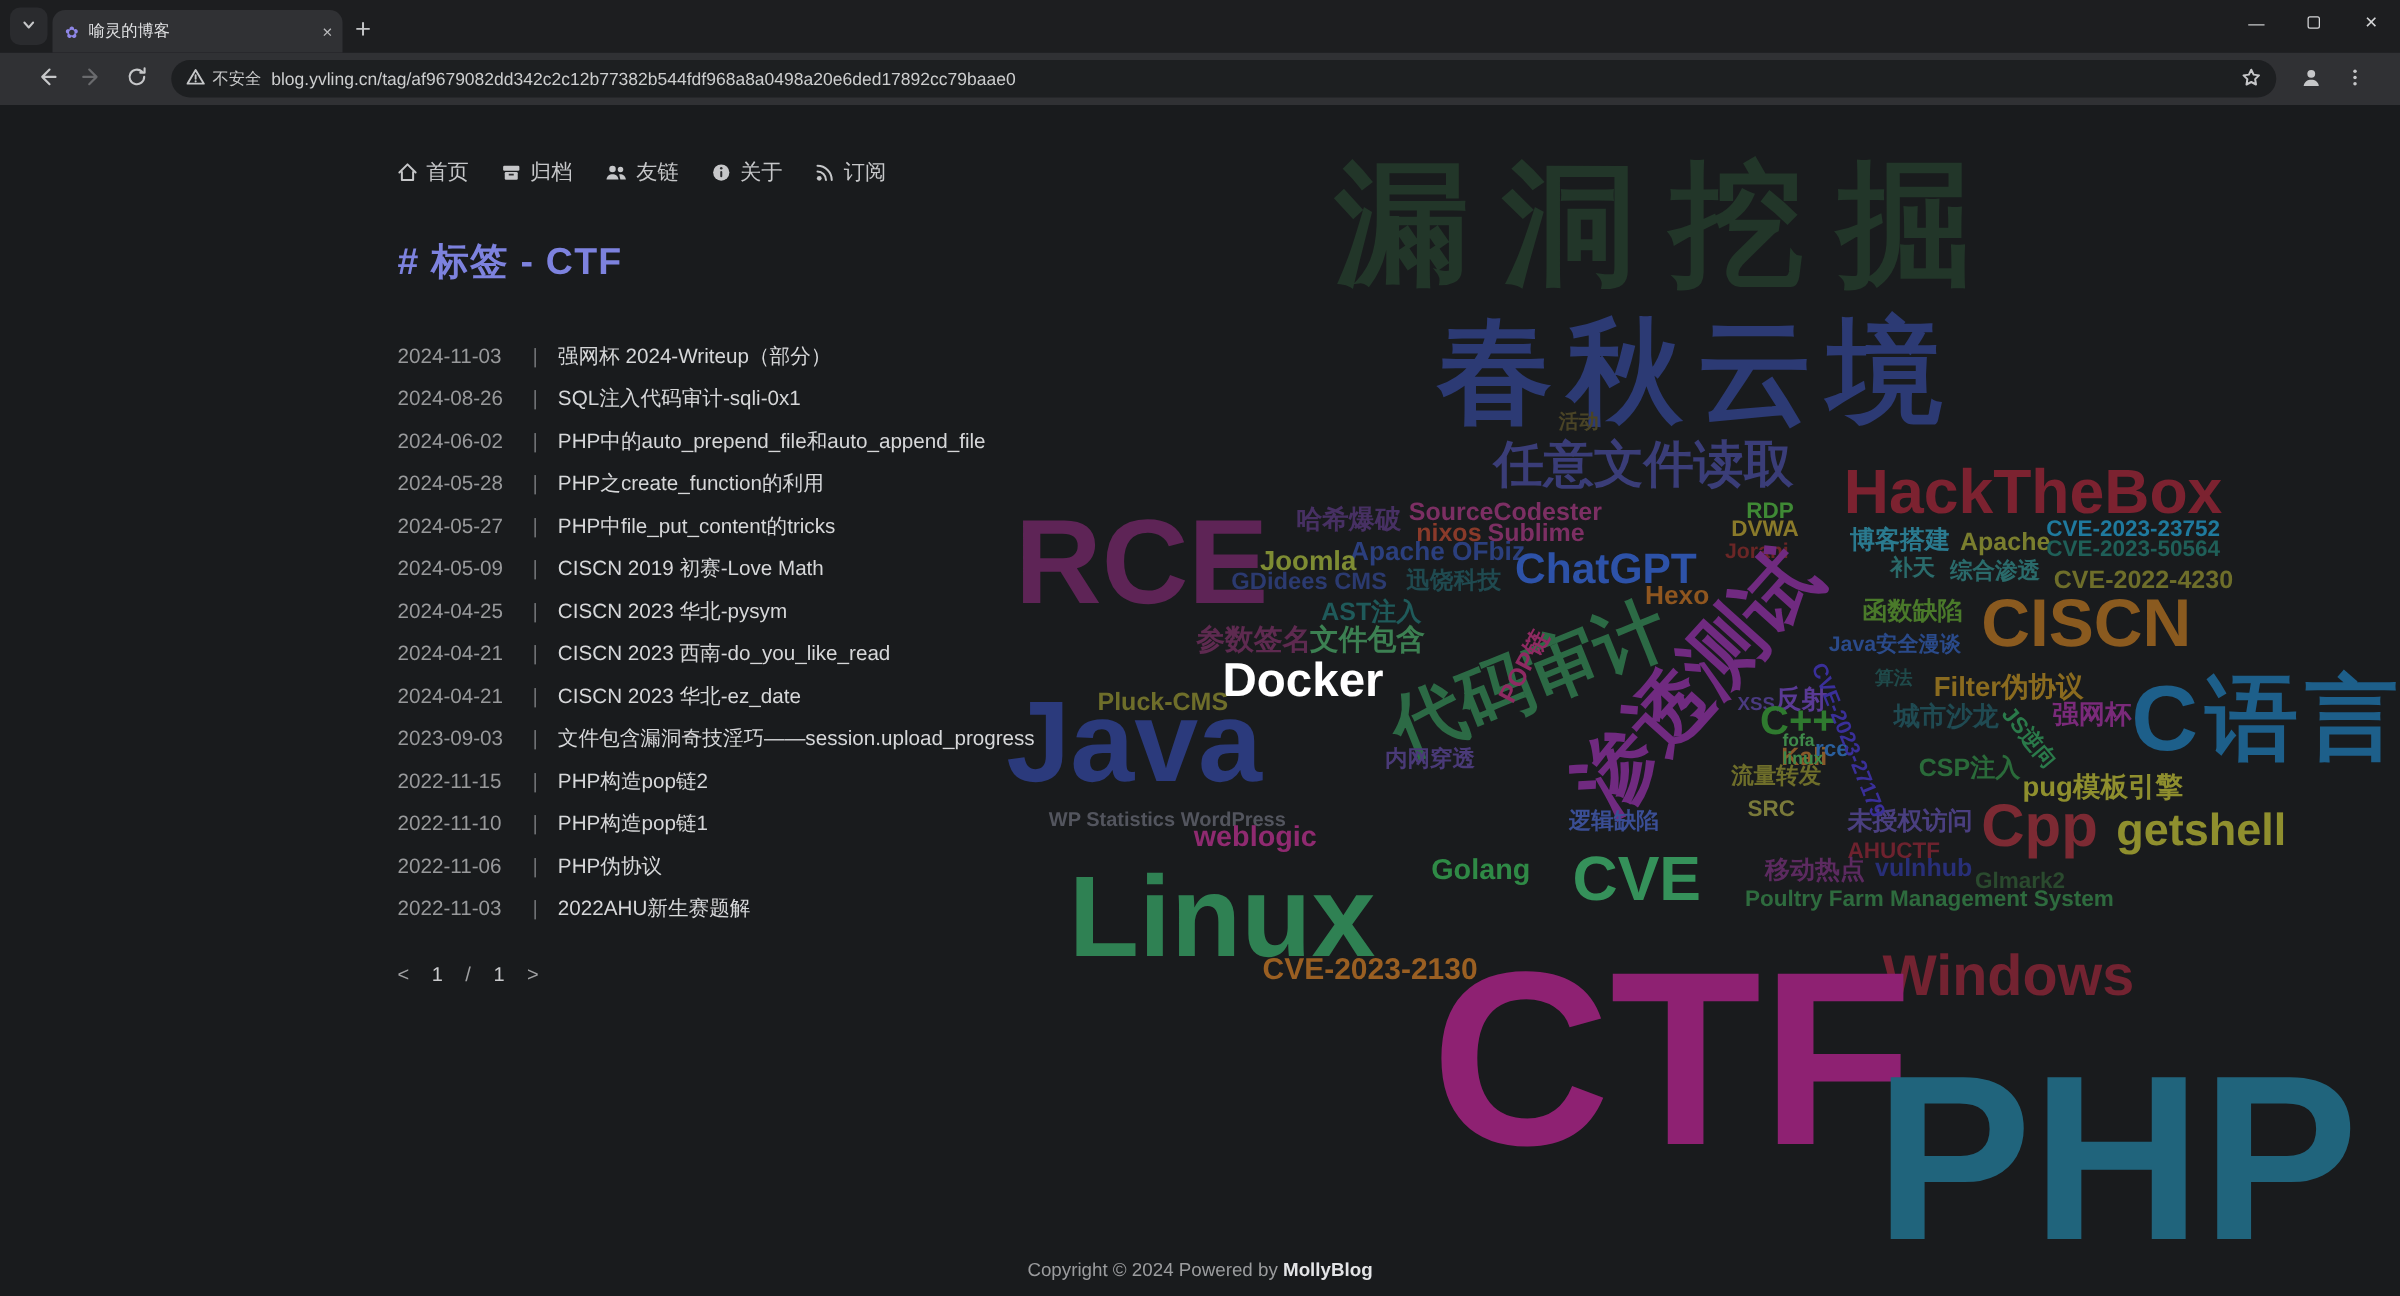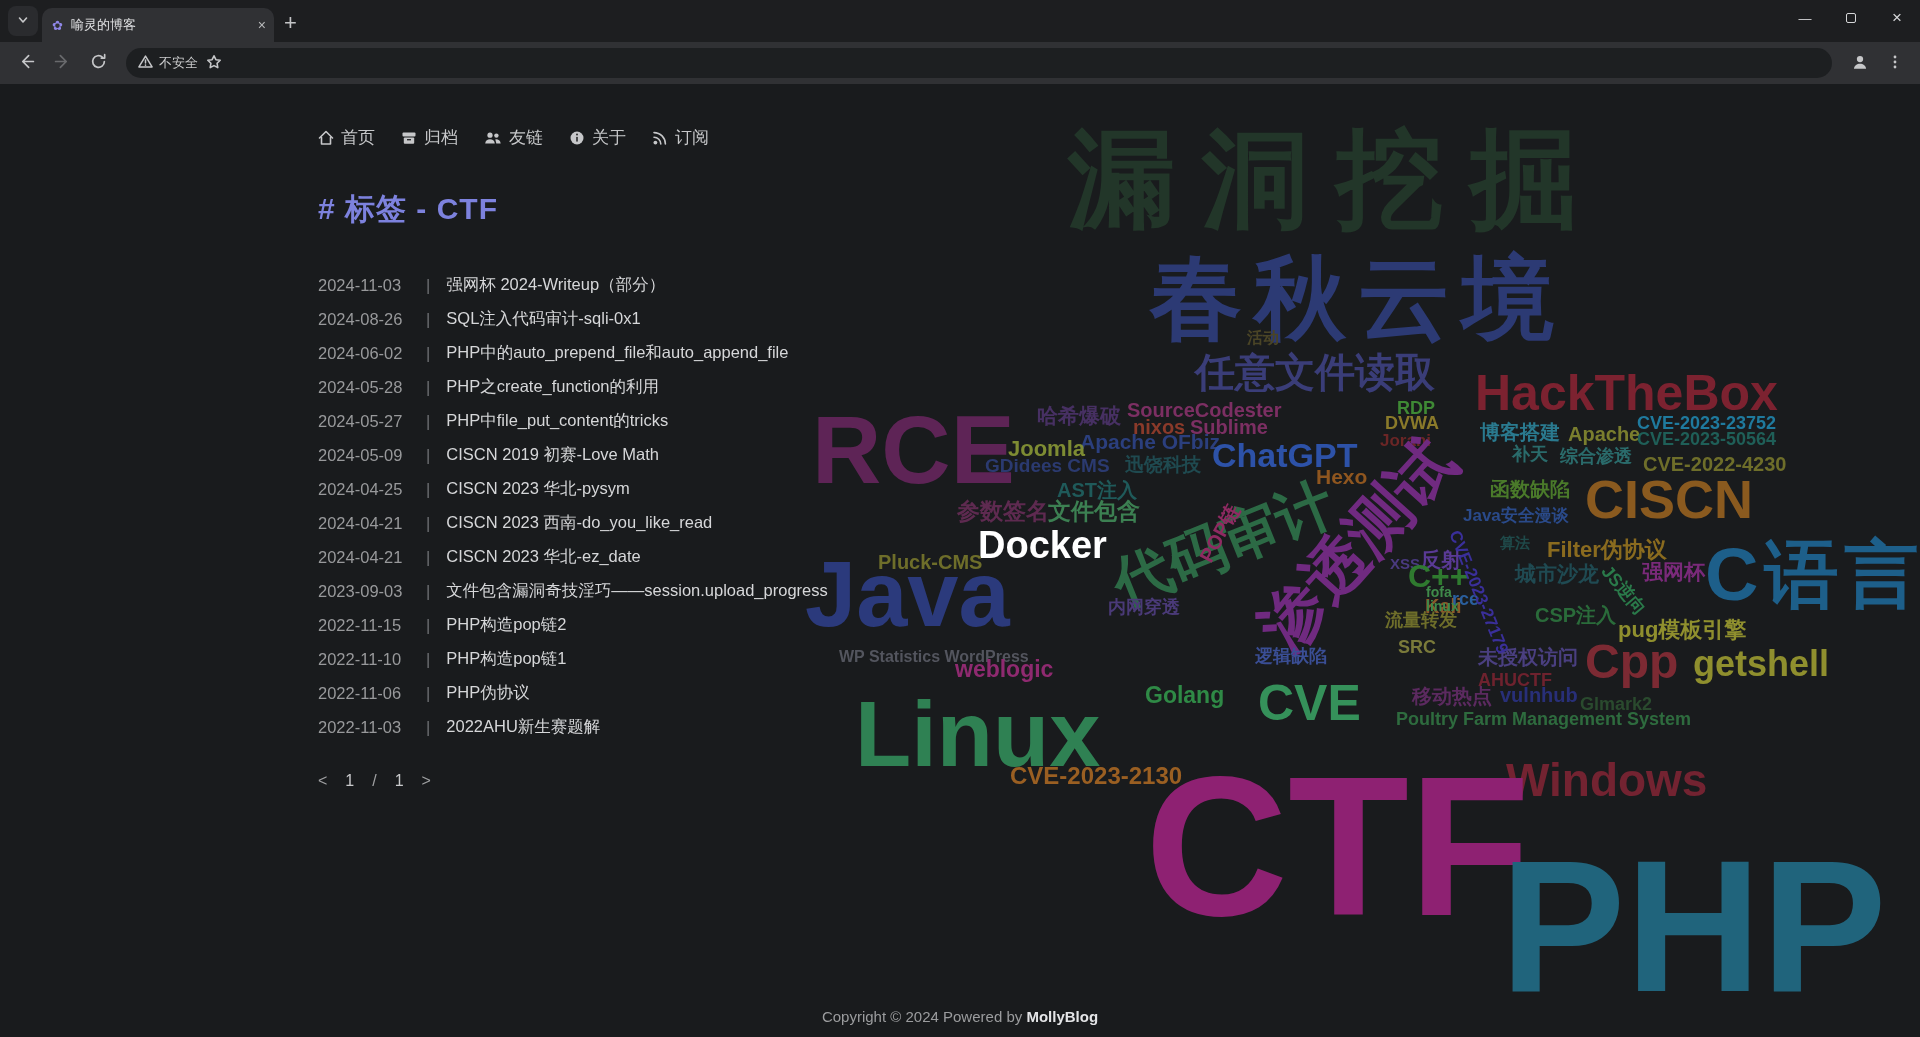--- a/index.html
+++ b/index.html
@@ -17,21 +17,21 @@
   .tab-fav { font-size:13px; color:#8f87e8; line-height:1; }
   .tab-close { color:#b9babc; font-size:14px; line-height:1; cursor:pointer; }
   .newtab-btn { border:none; background:none; color:#c3c4c6; font-size:22px; line-height:1;
                 margin:0 0 8px 10px; cursor:pointer; }
   .win-controls { position:absolute; right:0; top:0; height:36px; display:flex; }
   .win-btn { width:46px; height:36px; border:none; background:none; color:#d5d6d8;
              display:flex; align-items:center; justify-content:center; font-size:13px; cursor:pointer; }
   .win-max-glyph { width:10px; height:10px; border:1.5px solid #d5d6d8; border-radius:2px; display:inline-block; }
 
   
-  .toolbar { height:42px; background:#303134; display:flex; align-items:center; padding:0 10px; gap:4px; flex:0 0 auto; }
+  .toolbar { height:42px; background:#303134; display:flex; align-items:center; padding:0 21px; gap:4px; flex:0 0 auto; }
   .nav-btn { width:32px; height:32px; border:none; background:none; border-radius:50%;
              display:flex; align-items:center; justify-content:center; cursor:pointer; }
   .nav-btn.disabled svg { opacity:.38; }
   .addressbar { flex:1; height:30px; margin:0 8px; background:#1d1f21; border-radius:16px;
                 display:flex; align-items:center; padding:0 12px; gap:8px; }
   .security-chip { display:flex; align-items:center; gap:6px; color:#c9cacb; font-size:13px; white-space:nowrap; }
   .url-text { flex:1; color:#cdcecf; font-size:14px; white-space:nowrap; overflow:hidden; }
   .icon-btn { border:none; background:none; display:flex; align-items:center; justify-content:center; cursor:pointer; }
 
   
@@ -108,20 +108,21 @@
       </button>
     <div class="addressbar">
       <span class="security-chip">
         <span><svg width="15" height="15" viewBox="0 0 16 16">
               <path d="M8 2.2L15 13.8H1z" fill="none" stroke="#c6c7c9" stroke-width="1.6" stroke-linecap="round" stroke-linejoin="round"></path>
               <path d="M8 6.5v3.2" fill="none" stroke="#c6c7c9" stroke-width="1.6" stroke-linecap="round" stroke-linejoin="round"></path>
               <circle cx="8" cy="11.8" r=".9" fill="#c6c7c9"></circle>
             </svg></span>
         <span>不安全</span>
       </span>
+      <span class="url-text">blog.yvling.cn/tag/af9679082dd342c2c12b77382b544fdf968a8a0498a20e6ded17892cc79baae0</span>
       <button class="icon-btn">
           <span><svg width="16" height="16" viewBox="0 0 16 16">
               <path d="M8 1.8l1.9 3.9 4.3.6-3.1 3 .7 4.3L8 11.6l-3.8 2 .7-4.3-3.1-3 4.3-.6z" fill="none" stroke="#c6c7c9" stroke-width="1.6" stroke-linecap="round" stroke-linejoin="round"></path>
             </svg></span>
         </button>
     </div>
     <button class="icon-btn" style="width:32px;height:32px;">
         <span><svg width="18" height="18" viewBox="0 0 16 16">
             <circle cx="8" cy="5.4" r="2.8" fill="#c6c7c9"></circle>
             <path d="M2.6 14c.4-3 2.7-4.4 5.4-4.4s5 1.4 5.4 4.4z" fill="#c6c7c9"></path>

